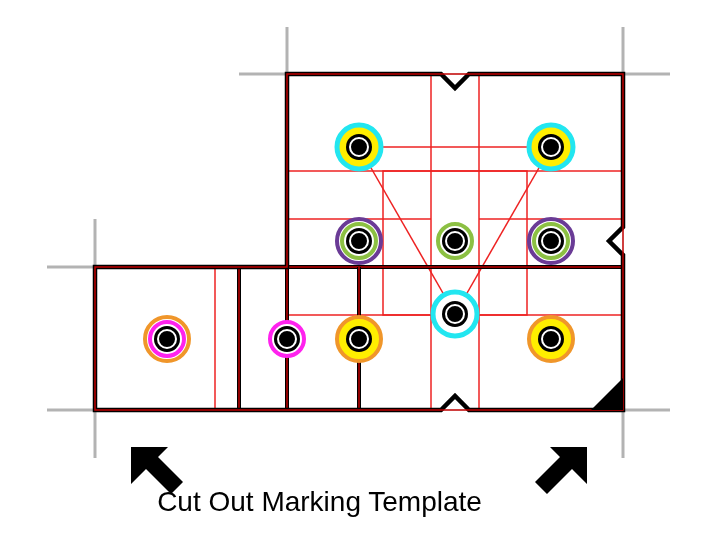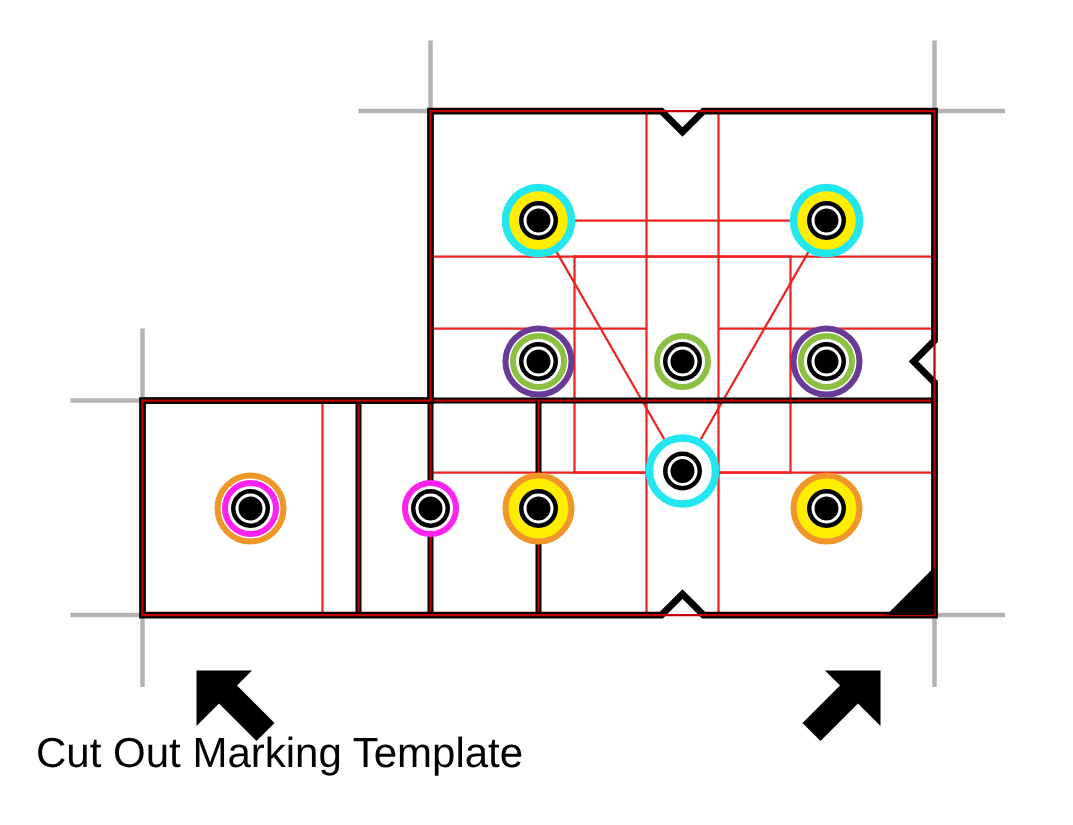--- a/index.html
+++ b/index.html
@@ -1,18 +1,18 @@
 <!DOCTYPE html>
 <html><head>
 <meta charset="utf-8">
 <style>
   html, body { margin: 0; padding: 0; background: #ffffff; }
   body { width: 715px; height: 550px; position: relative; overflow: hidden; font-family: "DejaVu Sans", sans-serif; }
   #stage { position: absolute; left: 0; top: 0; width: 715px; height: 550px; }
-  .caption { position: absolute; left: 0; width: 639px; top: 486px; font-family: "Liberation Sans", "DejaVu Sans", sans-serif; font-size: 28px; color: #000; letter-spacing: 0px; padding-left: 24px; }
+  .caption { position: absolute; left: 0; width: 639px; top: 486px; text-align: center; font-family: "Liberation Sans", "DejaVu Sans", sans-serif; font-size: 28px; color: #000; letter-spacing: 0px; }
 </style>
 </head>
 <body>
 
 <svg id="stage" width="715" height="550" viewBox="0 0 715 550" xmlns="http://www.w3.org/2000/svg">
 
   <g stroke="#b3b3b3" stroke-width="3" fill="none">
     <line x1="287" y1="27" x2="287" y2="74"></line>
     <line x1="239" y1="74" x2="287" y2="74"></line>
     <line x1="623" y1="27" x2="623" y2="74"></line>

